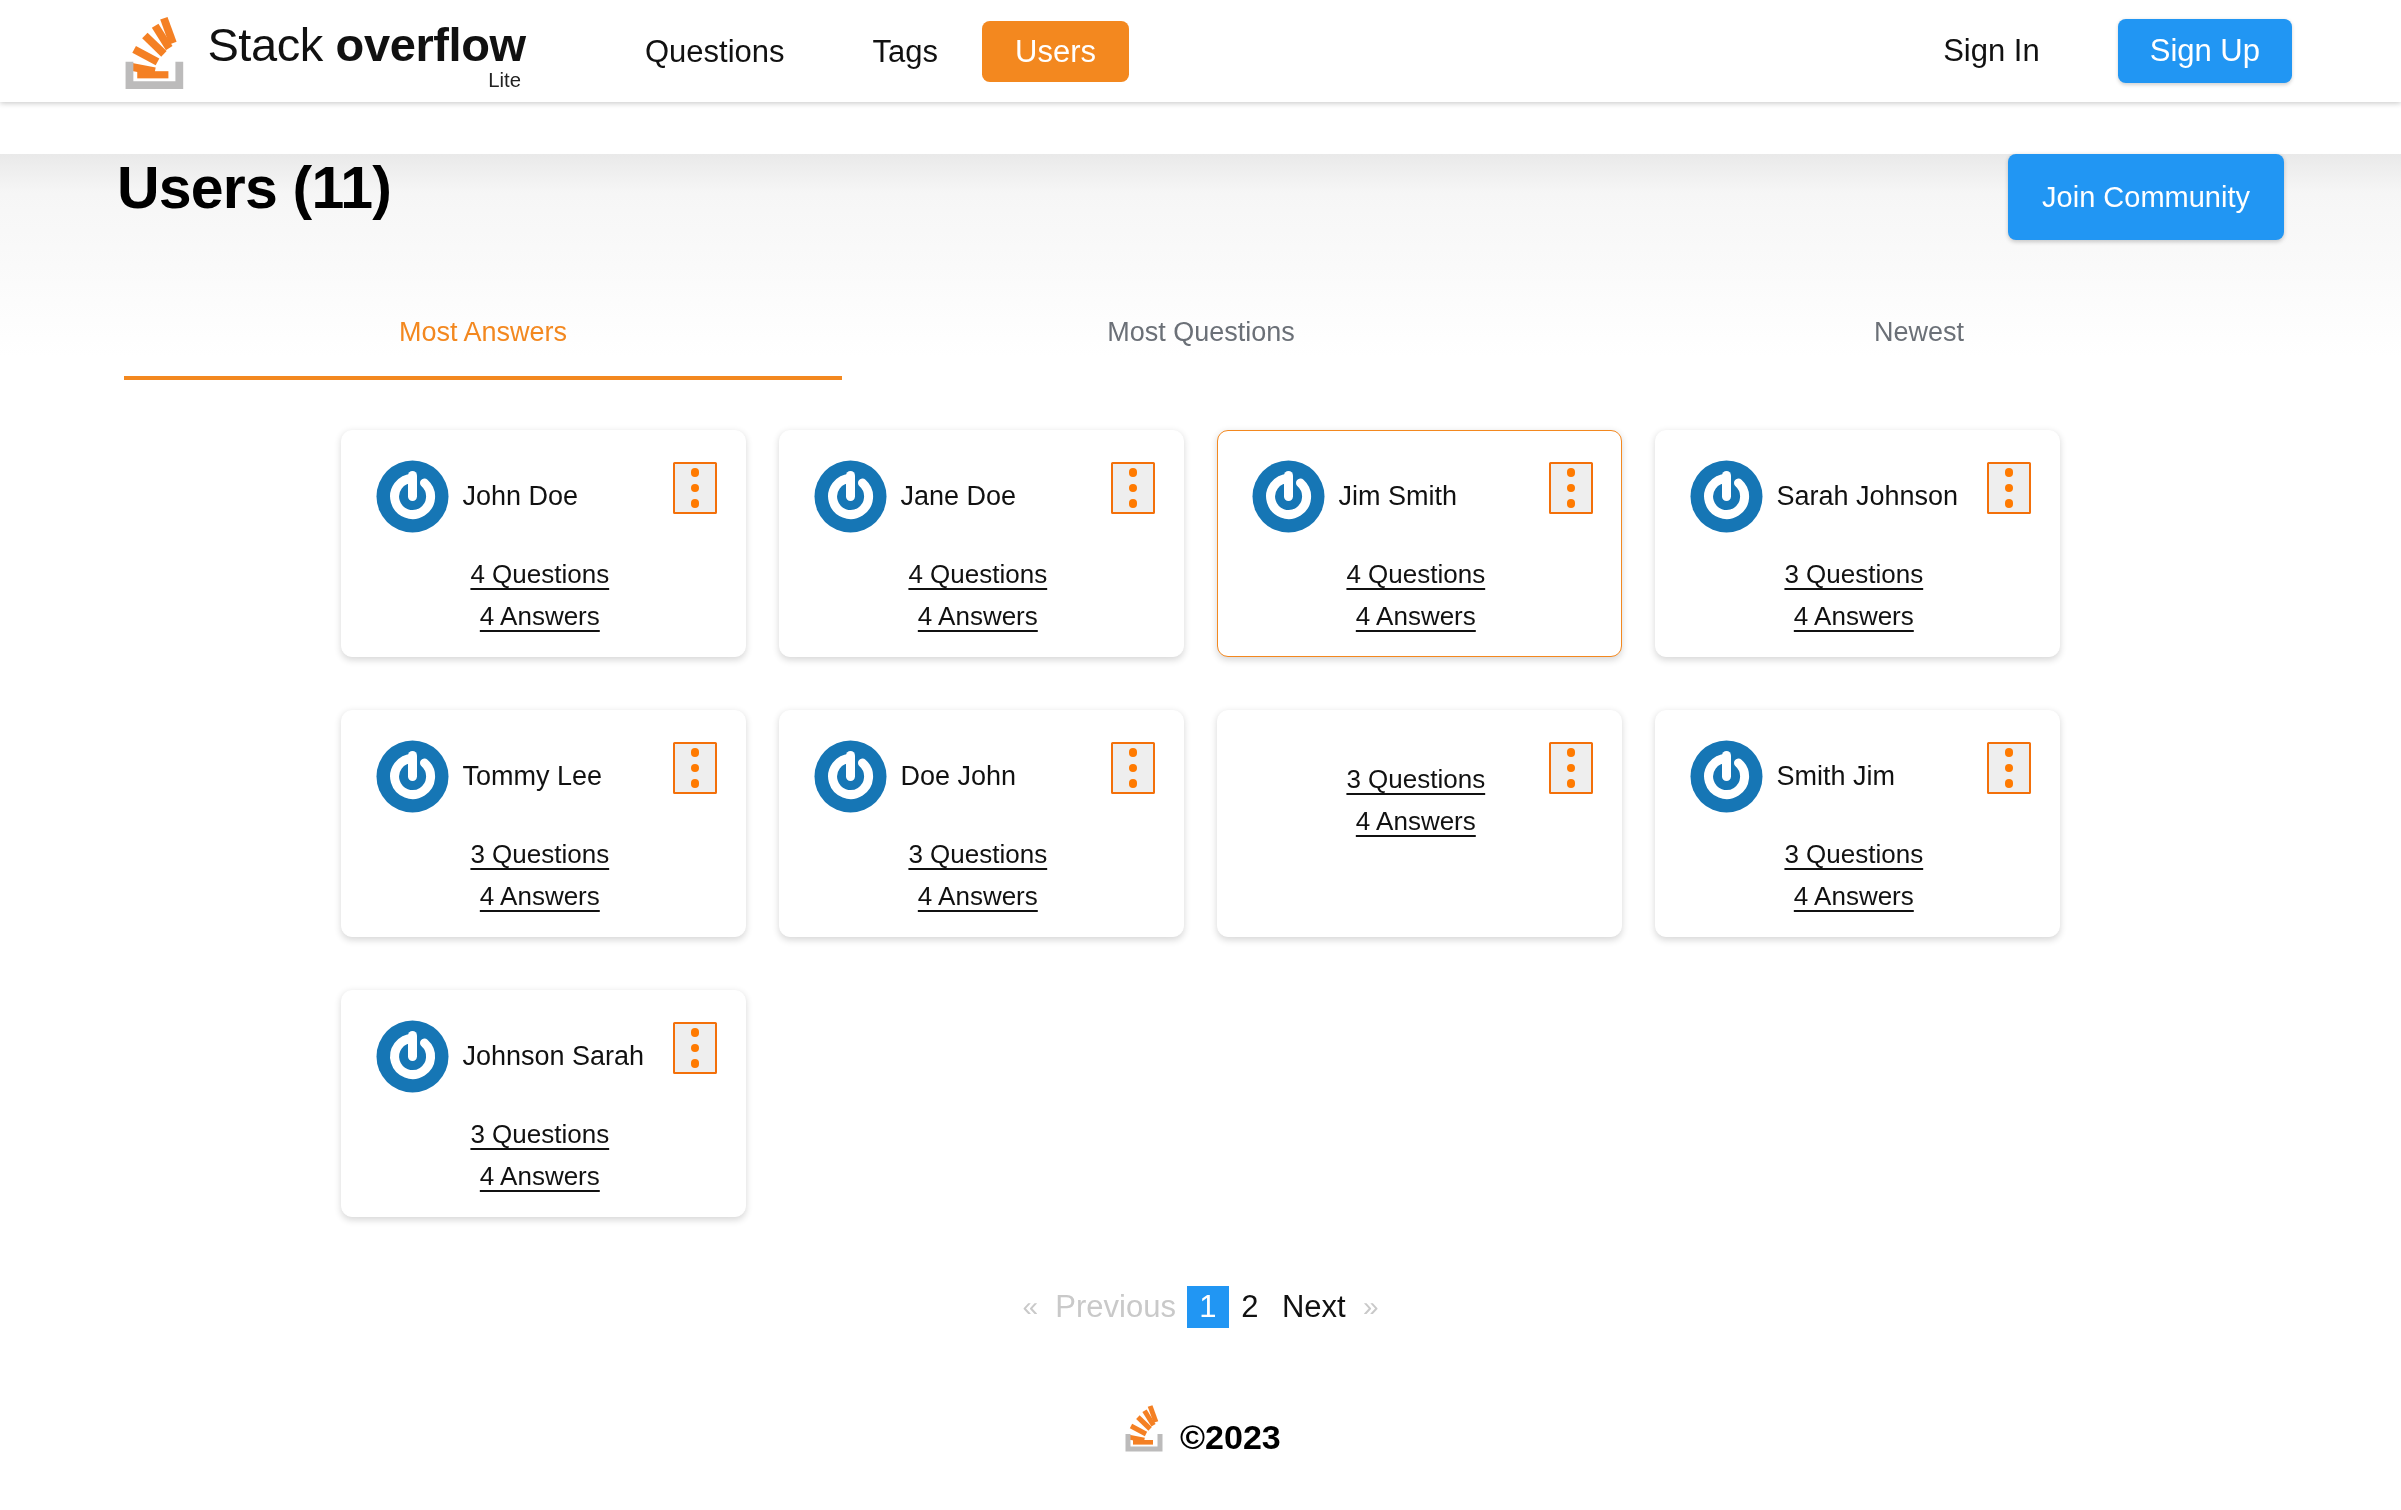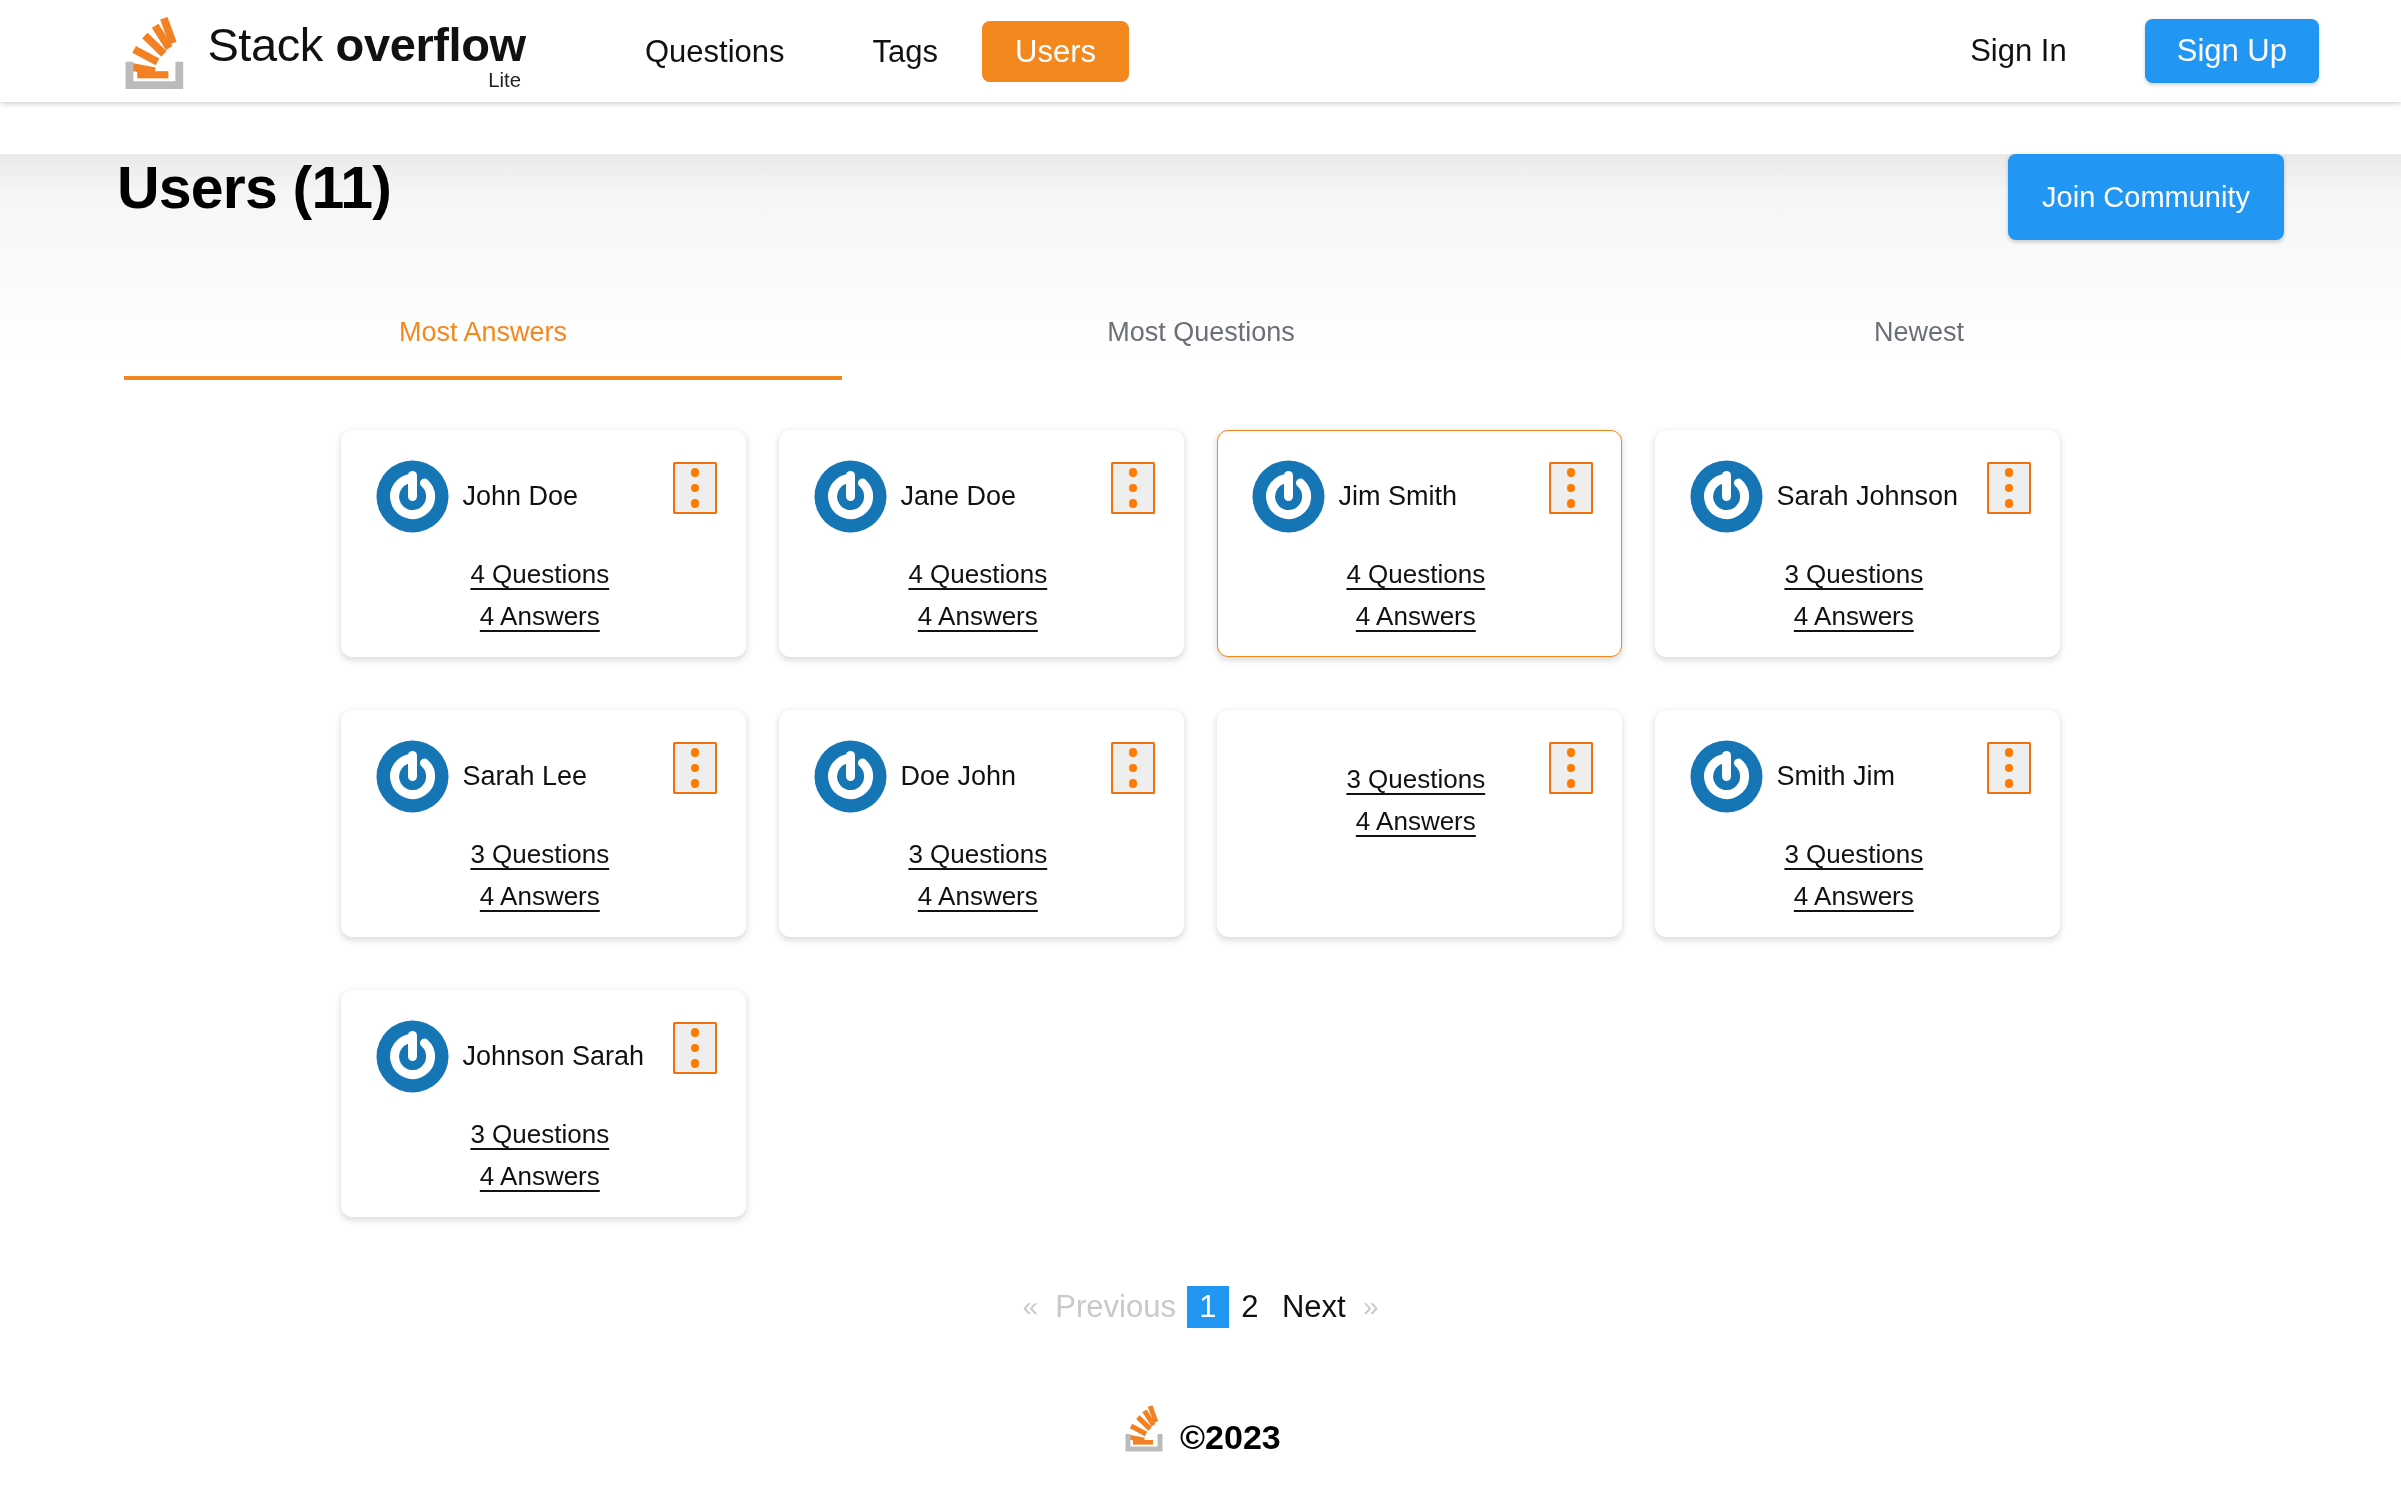--- a/index.html
+++ b/index.html
@@ -70,21 +70,21 @@
     border-radius: 7.8px;
   }
   .nav-item.active {
     background: #f3881f;
     color: #ffffff;
     padding: 0 33px;
   }
 
   .header-right {
     margin-left: auto;
-    margin-right: 82px;
+    margin-right: 109px;
     display: flex;
     align-items: center;
     gap: 78px;
   }
   .signin {
     font-size: 31px;
     color: #111111;
     cursor: pointer;
     white-space: nowrap;
   }
@@ -408,21 +408,21 @@
     </div>
       </div>
       <div class="card">
     <div class="card-top">
       <span class="avatar">
 <svg viewBox="0 0 100 100" width="75" height="75" xmlns="http://www.w3.org/2000/svg">
   <circle cx="50" cy="50" r="48" fill="#1676b5"></circle>
   <path d="M50 26 A 24 24 0 1 0 66 32" fill="none" stroke="#ffffff" stroke-width="12" stroke-linecap="round"></path>
   <line x1="50" y1="22" x2="50" y2="50" stroke="#ffffff" stroke-width="12" stroke-linecap="round"></line>
 </svg></span>
-      <span class="card-name">Sarah Lee</span>
+      <span class="card-name">Tommy Lee</span>
     </div>
     <button class="menu-btn">
       <i></i>
       <i></i>
       <i></i>
     </button>
     <div class="card-stats">
       <span class="card-stat">3 Questions</span>
       <span class="card-stat">4 Answers</span>
     </div>

